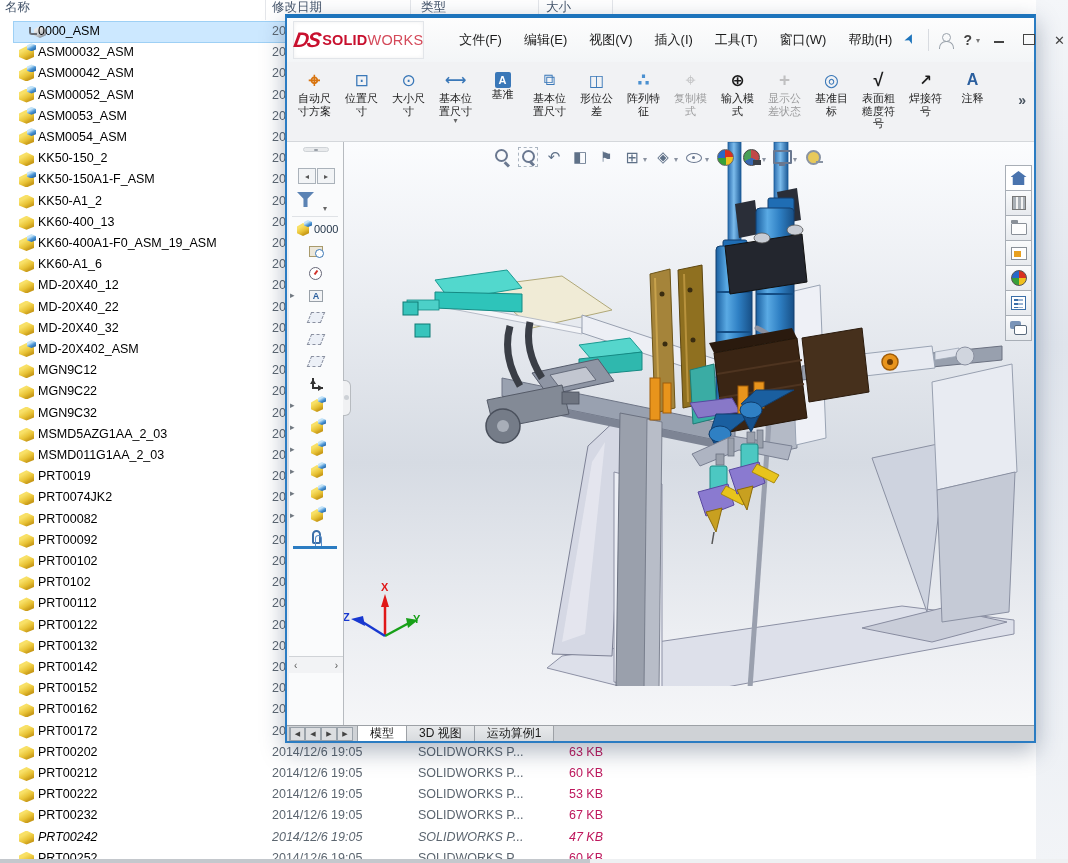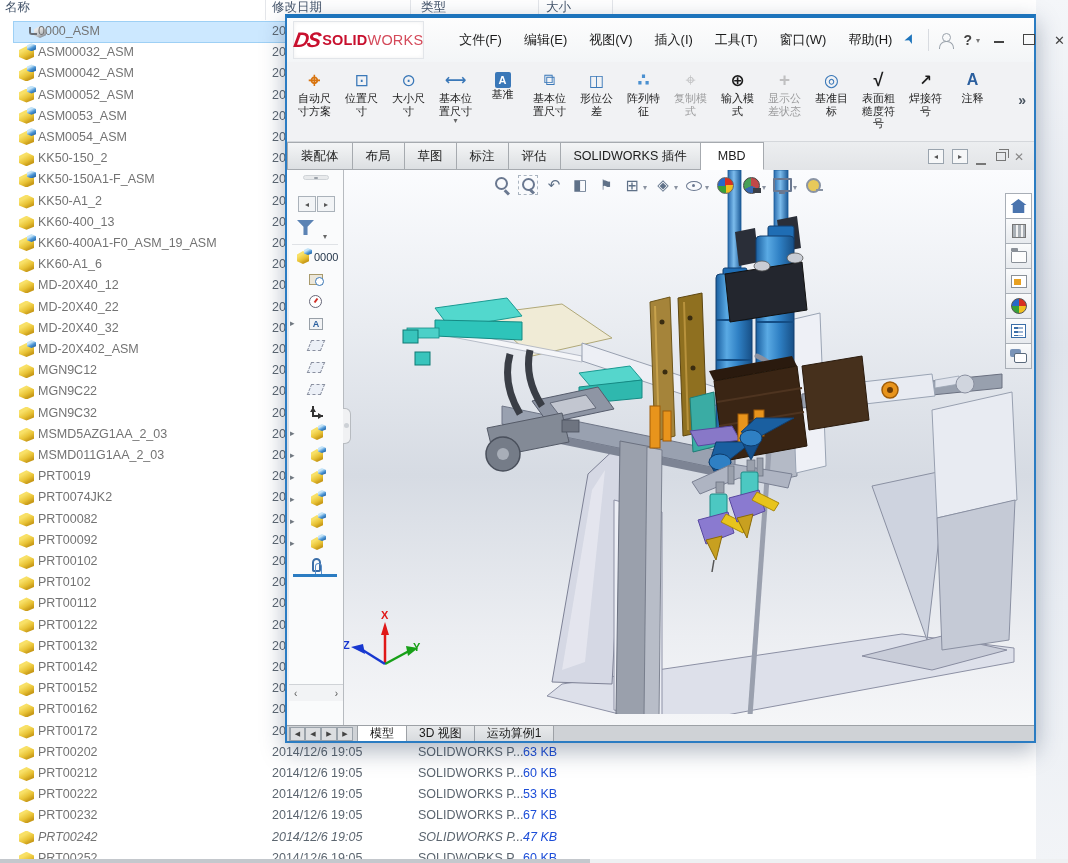--- a/index.html
+++ b/index.html
@@ -6,24 +6,24 @@
     font-family:"Liberation Sans","DejaVu Sans",sans-serif;background:#fff;position:relative}
   *{box-sizing:border-box}
   
   #explorer{position:absolute;inset:0;background:#fff}
   .hcol{position:absolute;top:-1px;font-size:12.5px;color:#44546a;white-space:nowrap}
   .hsep{position:absolute;top:0;height:20px;width:1px;background:#e4e6ea}
   #rows{position:absolute;left:0;top:0;width:1068px;height:863px}
   .frow{position:absolute;left:0;width:660px;height:20px}
   .frow.sel{background:#cce8ff;outline:1px solid #9ed0f5;left:14px;width:600px}
   .frow.sel .fname,.frow.sel .fdate{margin-left:-14px}
-  .fname{position:absolute;left:38px;top:2px;font-size:12.5px;color:#737373;white-space:nowrap}
+  .fname{position:absolute;left:38px;top:2px;font-size:12.5px;color:#000000;white-space:nowrap}
   .fdate{position:absolute;left:272px;top:2px;font-size:12.5px;color:#5c6670;white-space:nowrap}
   .ftype{position:absolute;left:418px;top:2px;font-size:12.5px;color:#5c6670;white-space:nowrap}
-  .fsize{position:absolute;left:523px;top:2px;width:80px;text-align:left;font-size:12.5px;color:#1d4ed8}
+  .fsize{position:absolute;left:523px;top:2px;width:80px;text-align:right;font-size:12.5px;color:#be185d}
   .fi{position:absolute;left:19px;top:3px;width:15px;height:14px}
   .cubeface{position:absolute;inset:0;background:linear-gradient(150deg,#f8e066 30%,#e8c235 58%,#c89a18 80%);
     clip-path:polygon(50% 0,100% 27%,100% 78%,50% 100%,0 78%,0 27%);}
   .fi.part .cubeface{}
   .fi.assembly::after{content:"";position:absolute;right:-2px;top:-3px;width:9px;height:8px;
     background:linear-gradient(150deg,#c4e4f8 35%,#4a94d4 60%,#2a6aa8 85%);
     clip-path:polygon(50% 0,100% 27%,100% 78%,50% 100%,0 78%,0 27%);}
   .fi.open .cubeface{background:linear-gradient(150deg,#e8e8e8 30%,#c0c4c8 60%,#8a9098 85%);width:12px;height:12px;left:1px;top:1px}
   .fi.open::after{content:"";position:absolute;left:-4px;top:2px;width:6px;height:6px;border-left:2px solid #6a7078;border-bottom:2px solid #6a7078;border-radius:0 0 0 3px}
   #exp-status{position:absolute;left:0;top:849px;width:1068px;height:10px;background:#fff;overflow:hidden;z-index:3}
@@ -606,38 +606,20 @@
         <span class="tbi g-weld-symbol"></span>
         <span class="tlbl">焊接符号</span>
       </div>
       <div class="tbtn">
         <span class="tbi g-note"></span>
         <span class="tlbl">注释</span>
       </div>
       <span id="tb-overflow">»</span>
   </div>
 
-  <div id="tabband">
-    <div id="ctabs">
-        <span class="ctab">装配体</span>
-        <span class="ctab">布局</span>
-        <span class="ctab">草图</span>
-        <span class="ctab">标注</span>
-        <span class="ctab">评估</span>
-        <span class="ctab">SOLIDWORKS 插件</span>
-        <span class="ctab act">MBD</span>
-      </div>
-    <div id="doc-controls">
-      <span class="paneb l"></span>
-      <span class="paneb r"></span>
-      <span class="dmin"></span>
-      <span class="drest"></span>
-      <span class="dclose"></span>
-    </div>
-  </div>
 
   <div id="main">
 
     <svg id="model-svg" width="747" height="544" viewBox="0 0 747 544">
       <defs>
         <linearGradient id="cg" x1="0" y1="0" x2="1" y2="0">
           <stop offset="0" stop-color="#1a5fa0"></stop>
             <stop offset="0.3" stop-color="#5aaae4"></stop>
           <stop offset="0.62" stop-color="#2f80c4"></stop>
             <stop offset="1" stop-color="#174f86"></stop>

